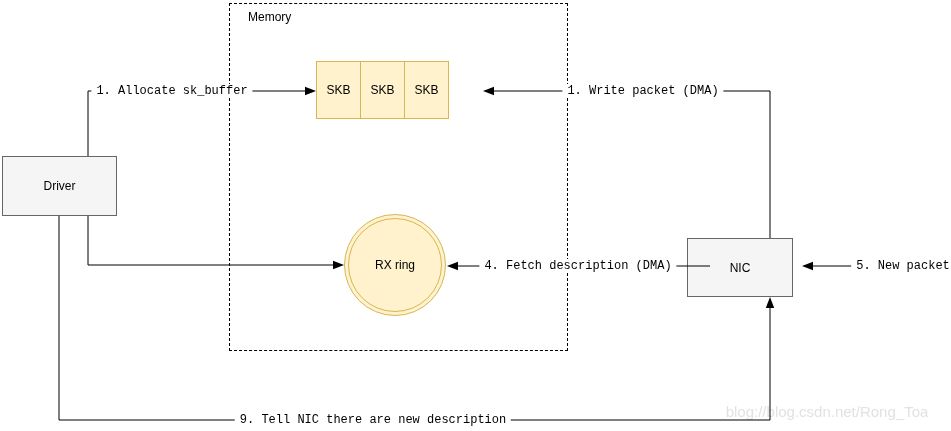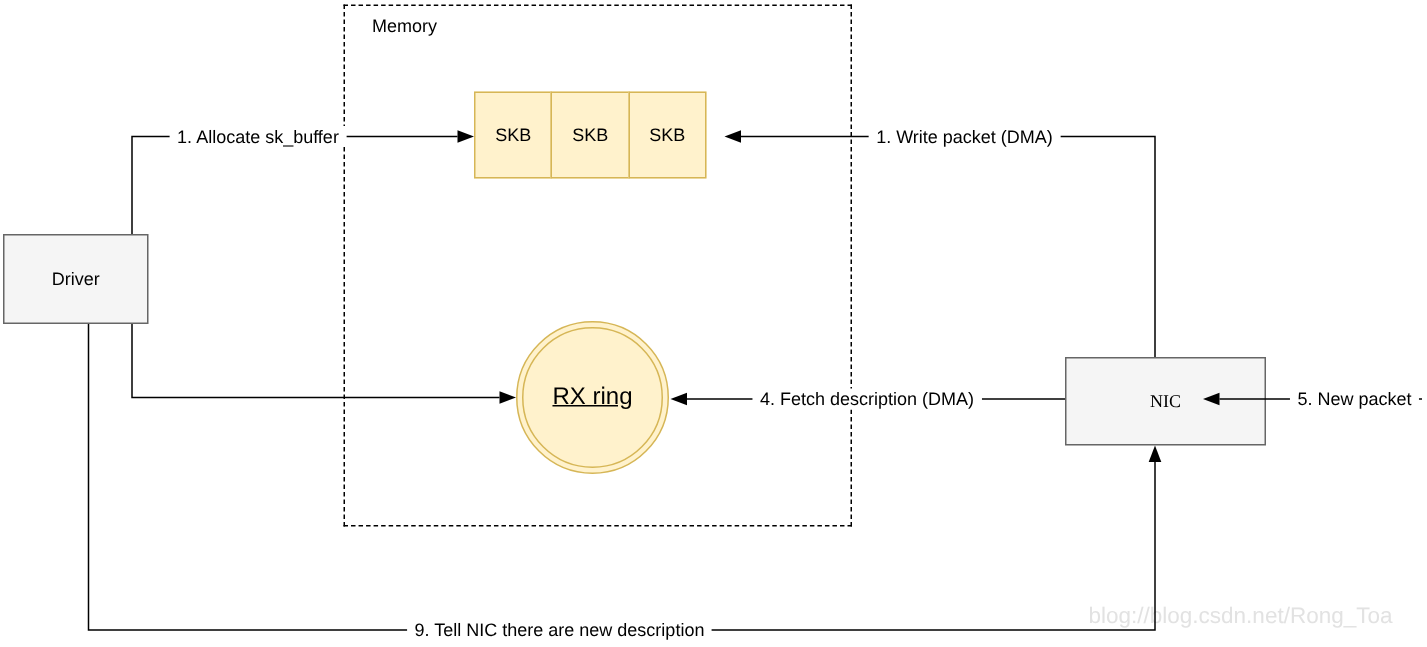--- a/index.html
+++ b/index.html
@@ -15,21 +15,21 @@
     position:absolute;left:229px;top:3px;width:339px;height:348px;
     border:1px dashed var(--line,#000);
     box-sizing:border-box;z-index:0;
   }
   .memory-label{
     position:absolute;left:18px;top:6px;
     font-size:12px;color:var(--label,#000);
   }
   
   .skb-row{
-    position:absolute;left:316px;top:61px;width:155px;height:58px;
+    position:absolute;left:316px;top:61px;width:133px;height:58px;
     display:flex;z-index:1;text-align:center;
   }
   .skb{
     flex:1;display:flex;align-items:center;justify-content:center;
     background:var(--node-fill,#FFF2CC);
     border:1px solid var(--node-stroke,#D6B656);
     box-sizing:border-box;font-size:12px;color:var(--label,#000);
   }
   .skb + .skb{margin-left:-1px;}
   
@@ -38,40 +38,40 @@
     border-radius:50%;
     background:var(--node-fill,#FFF2CC);
     border:1px solid var(--node-stroke,#D6B656);
     box-sizing:border-box;z-index:1;
     display:flex;align-items:center;justify-content:center;
   }
   .rx-ring-inner{
     position:absolute;inset:3px;border-radius:50%;
     border:1px solid var(--node-stroke,#D6B656);
   }
-  .rx-ring-label{font-size:16px;color:var(--label,#000);z-index:1;text-decoration:underline;}
+  .rx-ring-label{font-size:12px;color:var(--label,#000);z-index:1;}
   
   .gray-box{
     position:absolute;box-sizing:border-box;
     background:var(--box-fill,#F5F5F5);
     border:1px solid var(--box-stroke,#666);
     display:flex;align-items:center;justify-content:center;
     font-size:12px;color:var(--label,#000);z-index:1;
   }
-  .driver-box{left:2px;top:156px;width:97px;height:60px;text-align:center;}
-  .nic-box{left:710px;top:238px;width:134px;height:59px;font-family:Liberation Serif, serif;}
+  .driver-box{left:2px;top:156px;width:115px;height:60px;text-align:center;}
+  .nic-box{left:687px;top:238px;width:106px;height:59px;}
   
   .wires{position:absolute;left:0;top:0;z-index:2;}
   .wires path, .wires polyline{fill:none;stroke:var(--line,#000);stroke-width:1;}
   .wires polygon{fill:var(--line,#000);stroke:none;}
   
   .edge-label{
     position:absolute;transform:translate(-50%,-50%);
     background:#fff;padding:0 5px;white-space:nowrap;
-    font-size:12px;color:var(--label,#000);z-index:3;
+    font-size:12px;color:var(--label,#000);z-index:3;font-family:Liberation Mono, monospace;
   }
   
   .watermark{
     position:absolute;left:827px;top:411px;transform:translate(-50%,-50%);
     font-size:15px;color:var(--watermark,#E2E2E2);
     white-space:nowrap;z-index:1;
   }
 </style>
 </head>
 <body>

